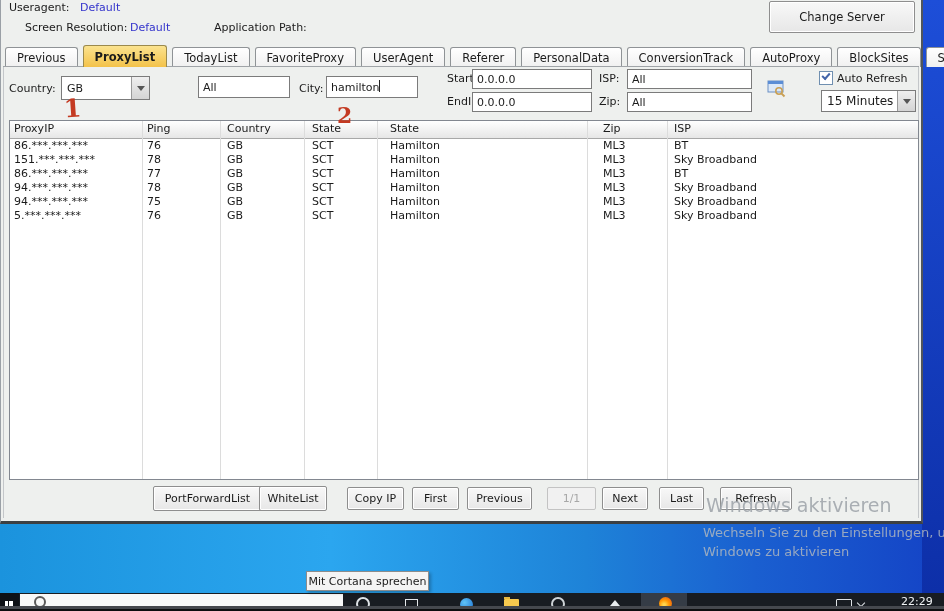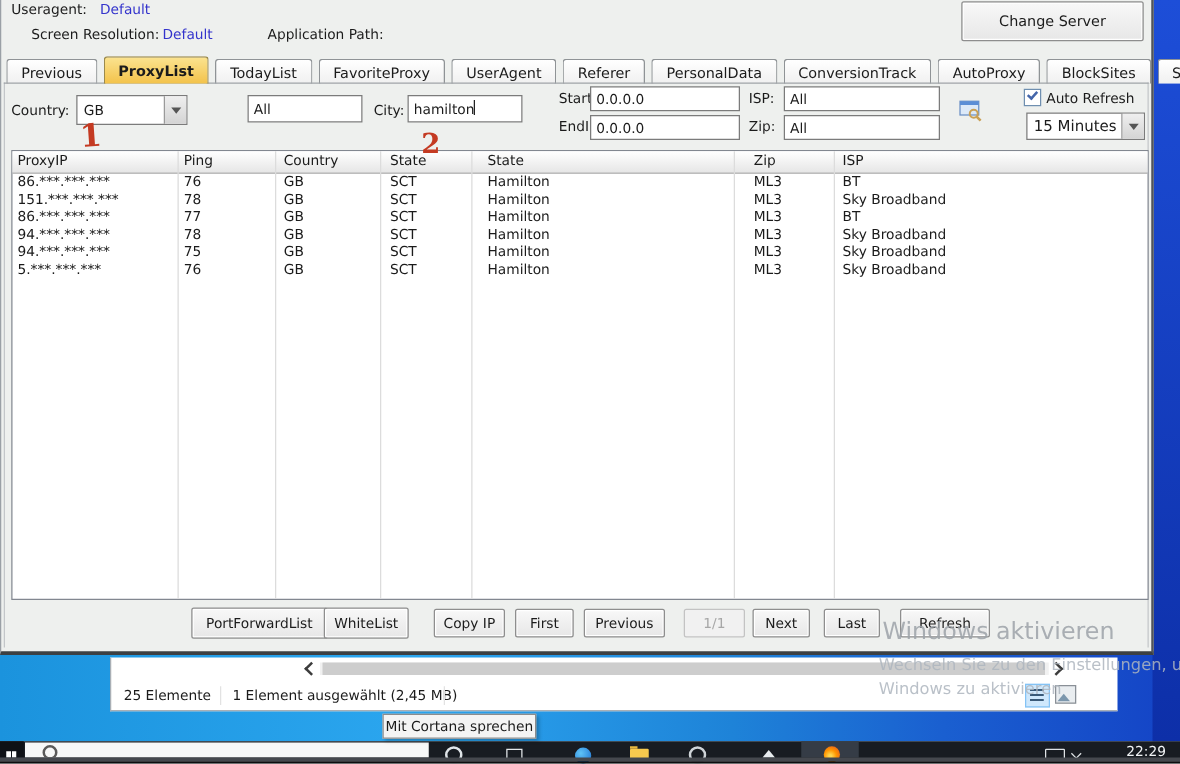--- a/index.html
+++ b/index.html
@@ -277,39 +277,20 @@
     <div class="btn" style="left:719px;top:487px;width:70px;height:21px;">Refresh</div>
   </div>
 
   <div class="mark" style="left:64px;top:94px;font-size:25px;transform:rotate(-4deg);">1</div>
   <div class="mark" style="left:337px;top:102px;font-size:22px;">2</div>
 
   <div class="wm" style="left:706px;top:494px;font-size:19px;color:#9da3a9;">Windows aktivieren</div>
   <div class="wm" style="left:703px;top:525px;font-size:13px;">Wechseln Sie zu den Einstellungen, u</div>
   <div class="wm" style="left:703px;top:544px;font-size:13px;">Windows zu aktivieren</div>
 
-  <div class="explorer">
-    <span class="abs" style="left:156px;top:3px;"><span class="chev chev-left"></span></span>
-    <div class="scroll-track">
-      <div class="scroll-thumb"></div>
-    </div>
-    <span class="abs" style="left:752px;top:3px;"><span class="chev chev-right"></span></span>
-
-    <div class="abs" style="left:10px;top:24px;white-space:nowrap;">25 Elemente</div>
-    <div class="status-sep" style="left:87px;"></div>
-    <div class="abs" style="left:97px;top:24px;white-space:nowrap;">1 Element ausgewählt (2,45 MB)</div>
-    <div class="status-sep" style="left:266px;"></div>
-
-    <div class="view-icon vi-details">
-        <div class="lines"></div>
-      </div>
-    <div class="view-icon vi-thumb">
-        <div class="mt"></div>
-      </div>
-  </div>
 
   <div class="tooltip">Mit Cortana sprechen</div>
 
   <div class="taskbar">
     <div class="start-btn">
       <div class="start-logo"></div>
     </div>
     <div class="searchbox">
       <div class="search-ring"></div>
     </div>

